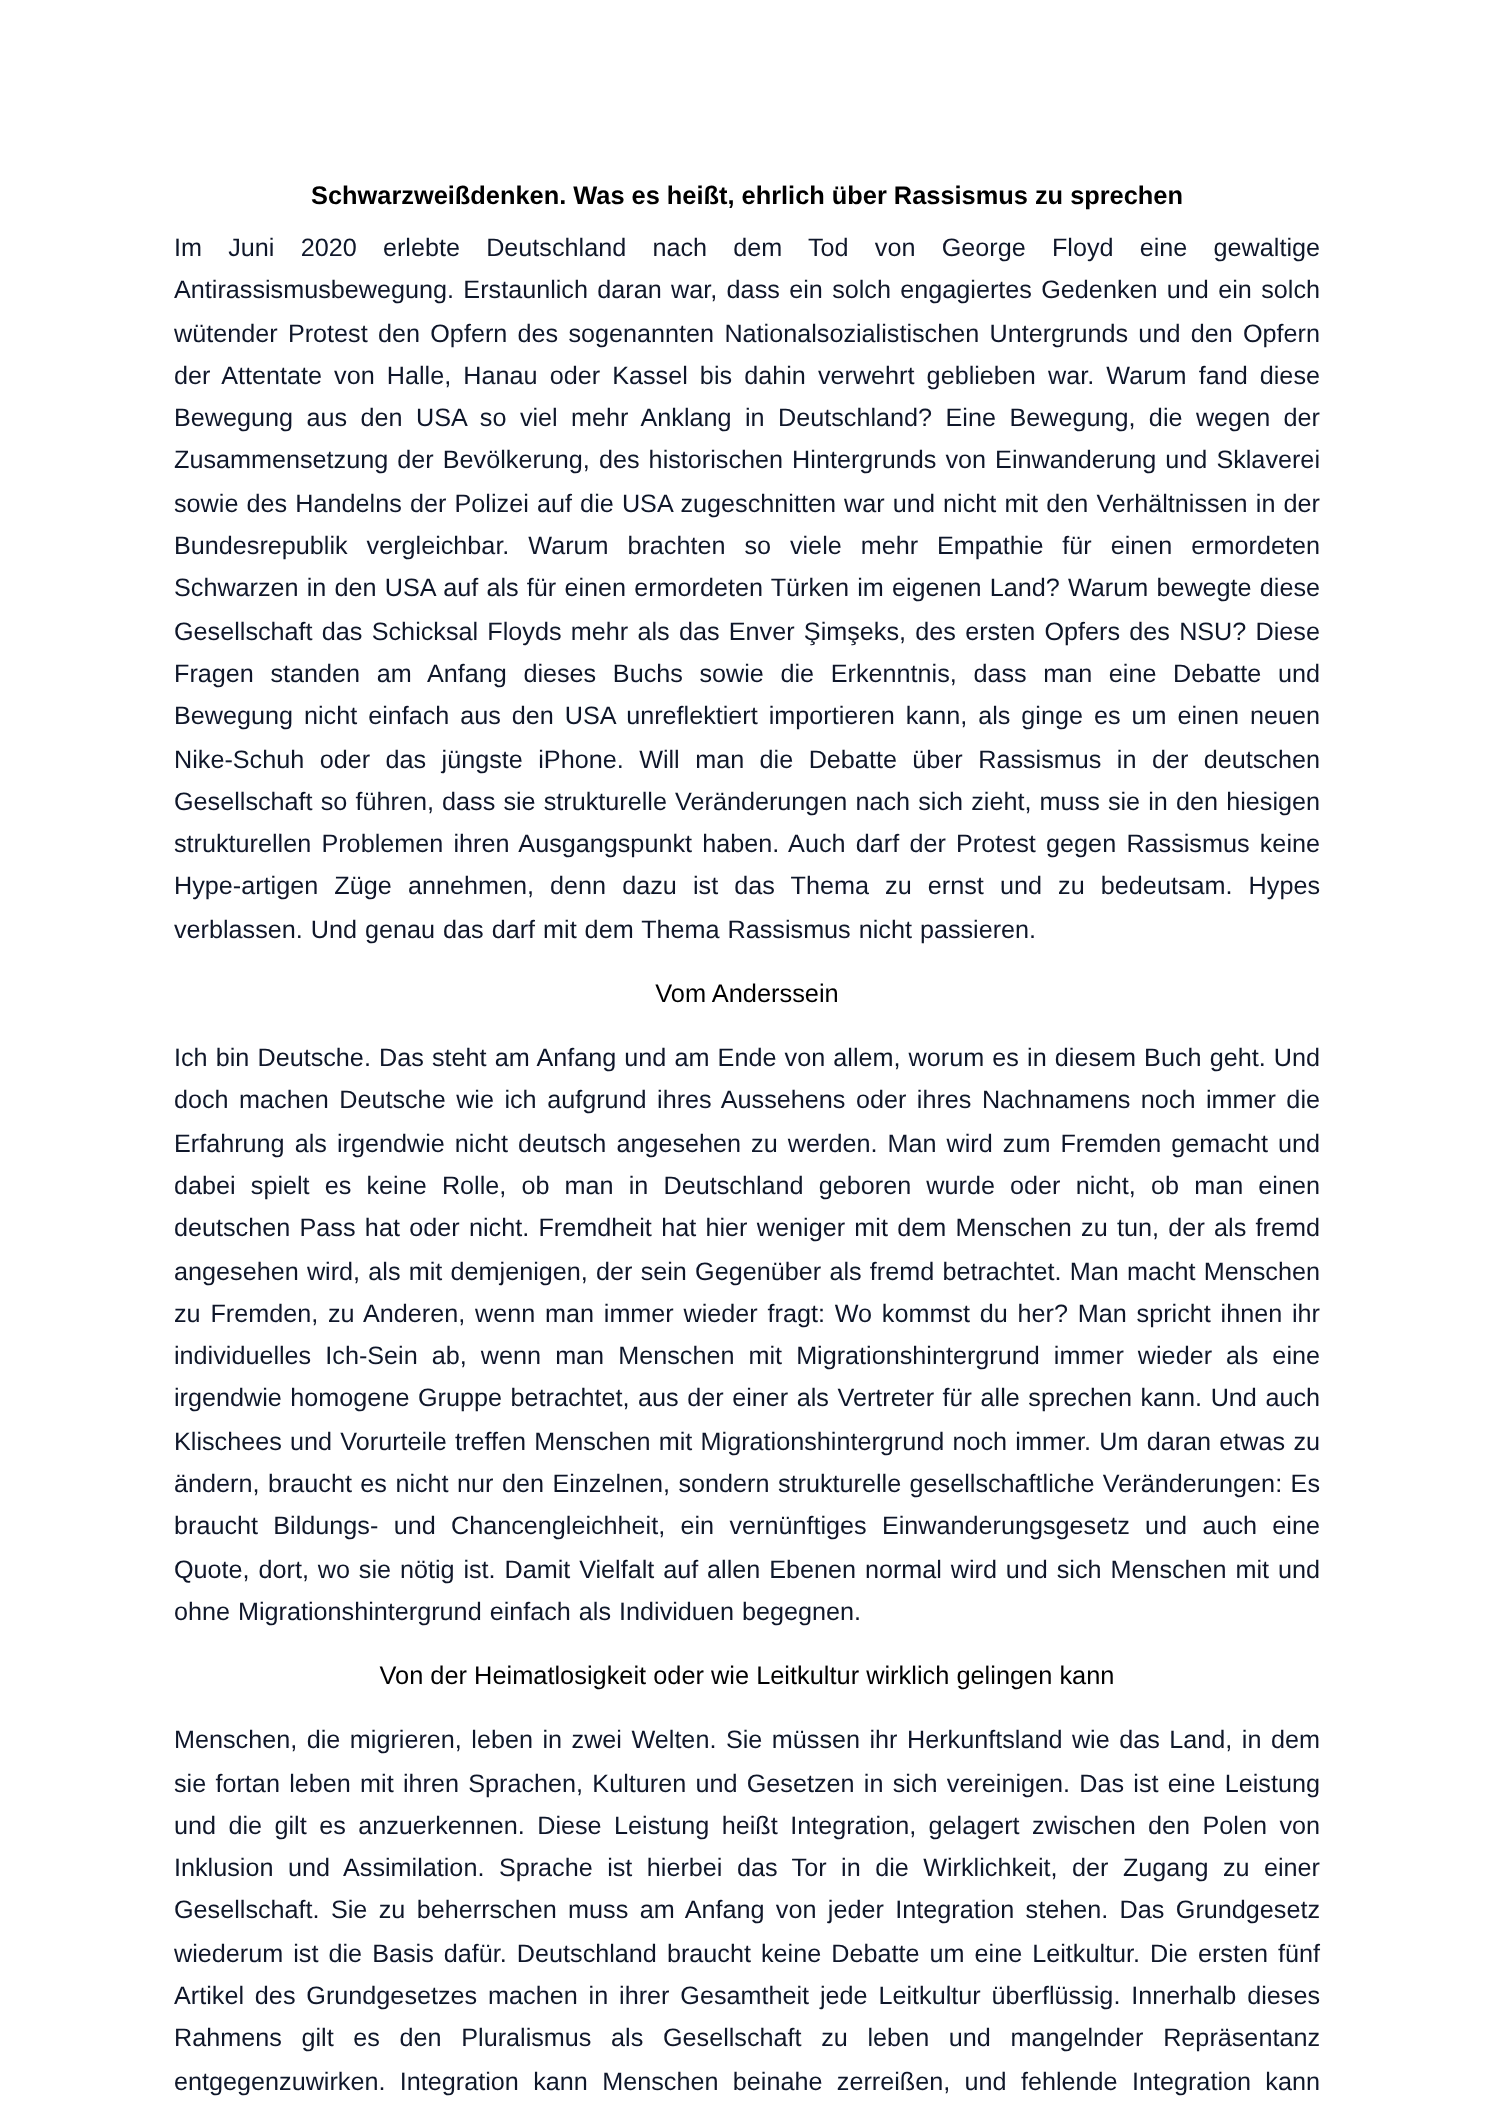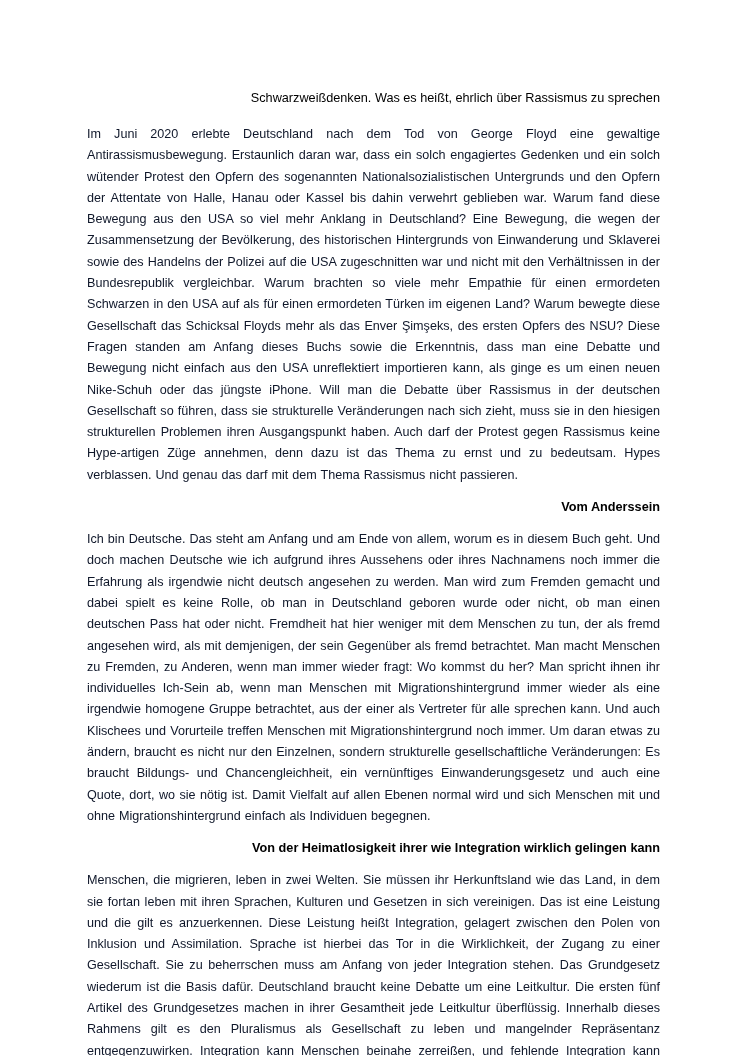--- a/index.html
+++ b/index.html
@@ -16,32 +16,32 @@
     margin: 0 auto;
     background: #ffffff;
     padding: 88px 86px 34px 87px;
     font-family: "Liberation Sans", "DejaVu Sans", sans-serif;
     color: #1a1a1a;
     overflow: hidden;
   }
   .doc-title {
     font-size: 12.7px;
     line-height: 21px;
-    font-weight: normal;
-    margin: 0 0 15px 0;
+    font-weight: bold;
+    margin: 0 0 5px 0;
     color: #000000;
-    text-align: right;
+    text-align: center;
   }
   .section-heading {
     font-size: 12.7px;
     line-height: 21px;
-    font-weight: bold;
+    font-weight: normal;
     margin: 10px 0 11px 0;
     color: #000000;
-    text-align: right;
+    text-align: center;
   }
   .para {
     font-size: 12.6px;
     line-height: 21.3px;
     margin: 0 0 11px 0;
     text-align: justify;
     text-justify: inter-word;
     color: #0f172a;
     word-spacing: 0.5px;
   }
@@ -52,17 +52,17 @@
 <div class="page">
 
   <h1 class="doc-title">Schwarzweißdenken. Was es heißt, ehrlich über Rassismus zu sprechen</h1>
 
   <p class="para">Im Juni 2020 erlebte Deutschland nach dem Tod von George Floyd eine gewaltige Antirassismusbewegung. Erstaunlich daran war, dass ein solch engagiertes Gedenken und ein solch wütender Protest den Opfern des sogenannten Nationalsozialistischen Untergrunds und den Opfern der Attentate von Halle, Hanau oder Kassel bis dahin verwehrt geblieben war. Warum fand diese Bewegung aus den USA so viel mehr Anklang in Deutschland? Eine Bewegung, die wegen der Zusammensetzung der Bevölkerung, des historischen Hintergrunds von Einwanderung und Sklaverei sowie des Handelns der Polizei auf die USA zugeschnitten war und nicht mit den Verhältnissen in der Bundesrepublik vergleichbar. Warum brachten so viele mehr Empathie für einen ermordeten Schwarzen in den USA auf als für einen ermordeten Türken im eigenen Land? Warum bewegte diese Gesellschaft das Schicksal Floyds mehr als das Enver Şimşeks, des ersten Opfers des NSU? Diese Fragen standen am Anfang dieses Buchs sowie die Erkenntnis, dass man eine Debatte und Bewegung nicht einfach aus den USA unreflektiert importieren kann, als ginge es um einen neuen Nike-Schuh oder das jüngste iPhone. Will man die Debatte über Rassismus in der deutschen Gesellschaft so führen, dass sie strukturelle Veränderungen nach sich zieht, muss sie in den hiesigen strukturellen Problemen ihren Ausgangspunkt haben. Auch darf der Protest gegen Rassismus keine Hype-artigen Züge annehmen, denn dazu ist das Thema zu ernst und zu bedeutsam. Hypes verblassen. Und genau das darf mit dem Thema Rassismus nicht passieren.</p>
 
   <h2 class="section-heading">Vom Anderssein</h2>
 
   <p class="para">Ich bin Deutsche. Das steht am Anfang und am Ende von allem, worum es in diesem Buch geht. Und doch machen Deutsche wie ich aufgrund ihres Aussehens oder ihres Nachnamens noch immer die Erfahrung als irgendwie nicht deutsch angesehen zu werden. Man wird zum Fremden gemacht und dabei spielt es keine Rolle, ob man in Deutschland geboren wurde oder nicht, ob man einen deutschen Pass hat oder nicht. Fremdheit hat hier weniger mit dem Menschen zu tun, der als fremd angesehen wird, als mit demjenigen, der sein Gegenüber als fremd betrachtet. Man macht Menschen zu Fremden, zu Anderen, wenn man immer wieder fragt: Wo kommst du her? Man spricht ihnen ihr individuelles Ich-Sein ab, wenn man Menschen mit Migrationshintergrund immer wieder als eine irgendwie homogene Gruppe betrachtet, aus der einer als Vertreter für alle sprechen kann. Und auch Klischees und Vorurteile treffen Menschen mit Migrationshintergrund noch immer. Um daran etwas zu ändern, braucht es nicht nur den Einzelnen, sondern strukturelle gesellschaftliche Veränderungen: Es braucht Bildungs- und Chancengleichheit, ein vernünftiges Einwanderungsgesetz und auch eine Quote, dort, wo sie nötig ist. Damit Vielfalt auf allen Ebenen normal wird und sich Menschen mit und ohne Migrationshintergrund einfach als Individuen begegnen.</p>
 
-  <h2 class="section-heading">Von der Heimatlosigkeit ihrer wie Integration wirklich gelingen kann</h2>
+  <h2 class="section-heading">Von der Heimatlosigkeit oder wie Leitkultur wirklich gelingen kann</h2>
 
   <p class="para">Menschen, die migrieren, leben in zwei Welten. Sie müssen ihr Herkunftsland wie das Land, in dem sie fortan leben mit ihren Sprachen, Kulturen und Gesetzen in sich vereinigen. Das ist eine Leistung und die gilt es anzuerkennen. Diese Leistung heißt Integration, gelagert zwischen den Polen von Inklusion und Assimilation. Sprache ist hierbei das Tor in die Wirklichkeit, der Zugang zu einer Gesellschaft. Sie zu beherrschen muss am Anfang von jeder Integration stehen. Das Grundgesetz wiederum ist die Basis dafür. Deutschland braucht keine Debatte um eine Leitkultur. Die ersten fünf Artikel des Grundgesetzes machen in ihrer Gesamtheit jede Leitkultur überflüssig. Innerhalb dieses Rahmens gilt es den Pluralismus als Gesellschaft zu leben und mangelnder Repräsentanz entgegenzuwirken. Integration kann Menschen beinahe zerreißen, und fehlende Integration kann Gesellschaften beinahe zerreißen. Doch dazwischen gibt es Wege, die gegangen werden können und von beiden Seiten den Willen dazu erfordern.</p>
 
 </div>
 
 </body></html>

